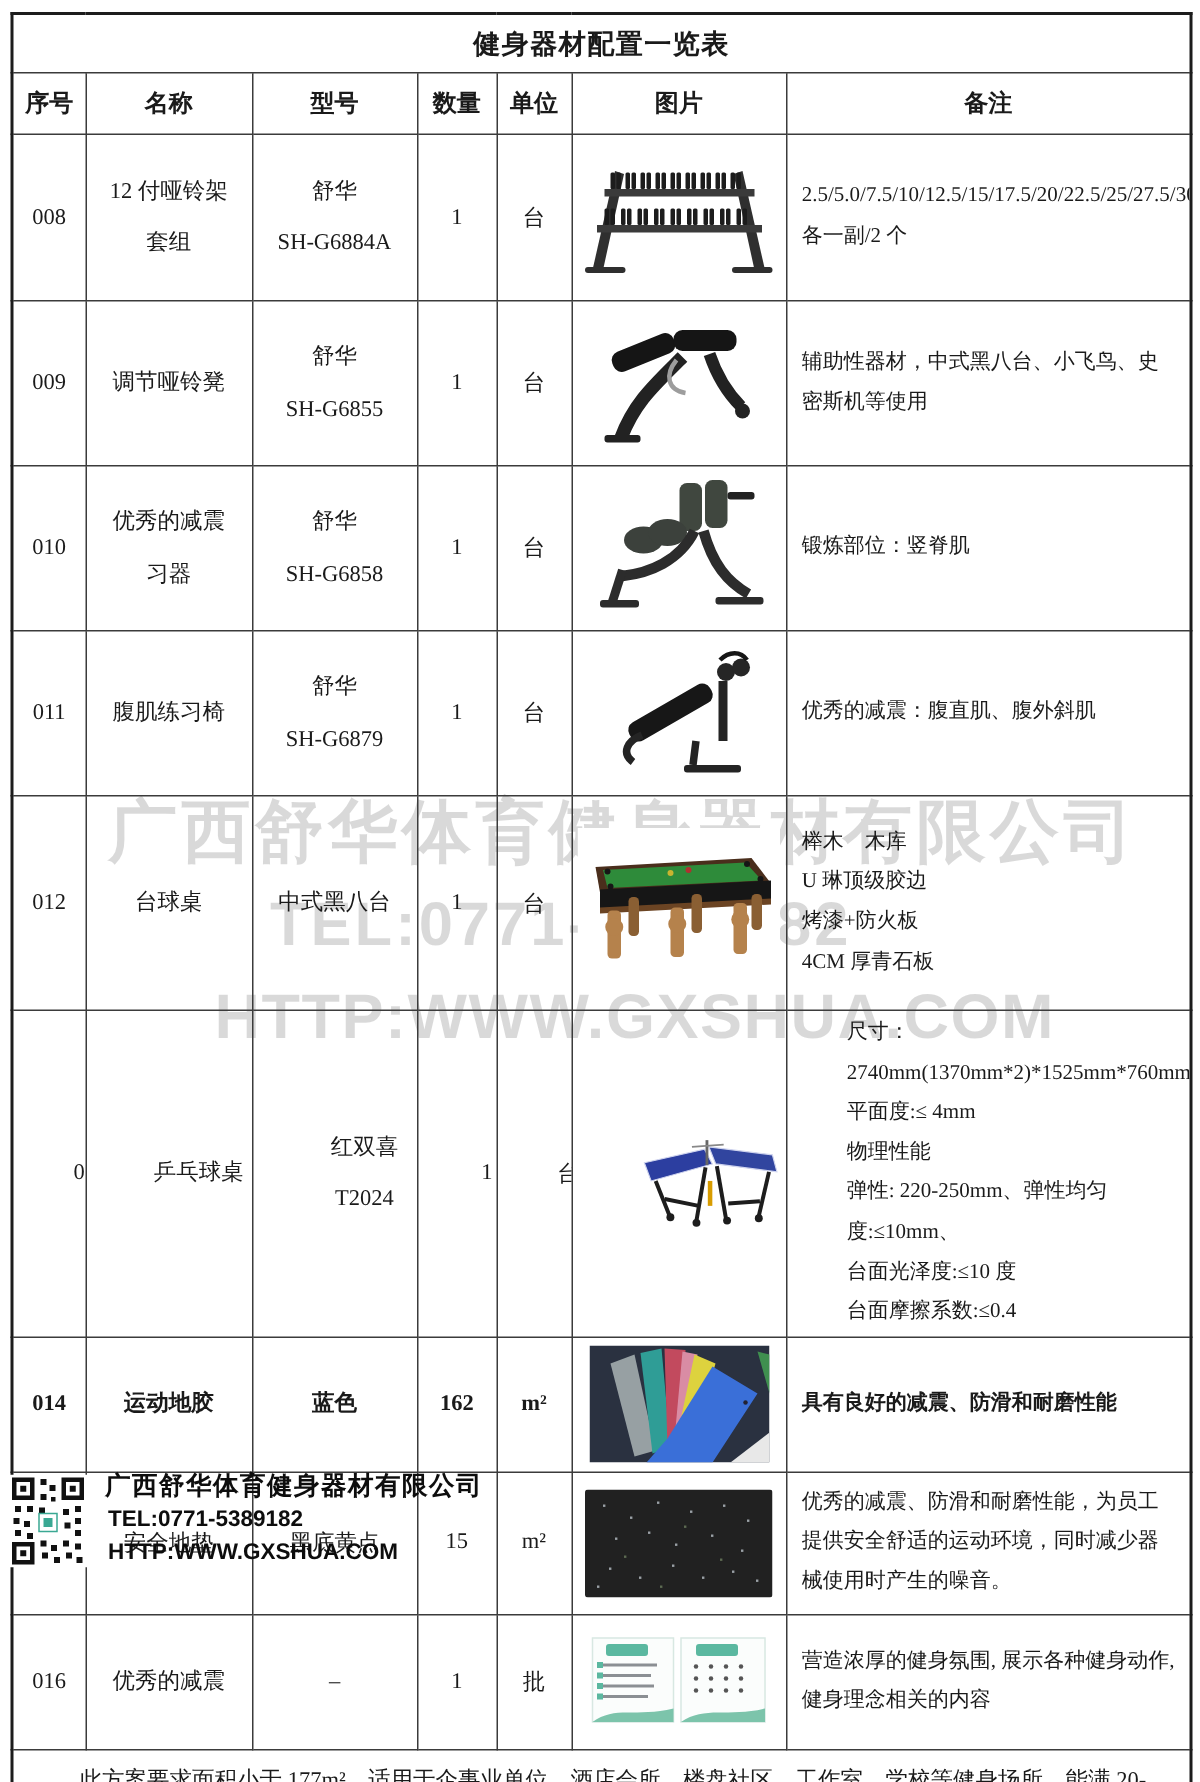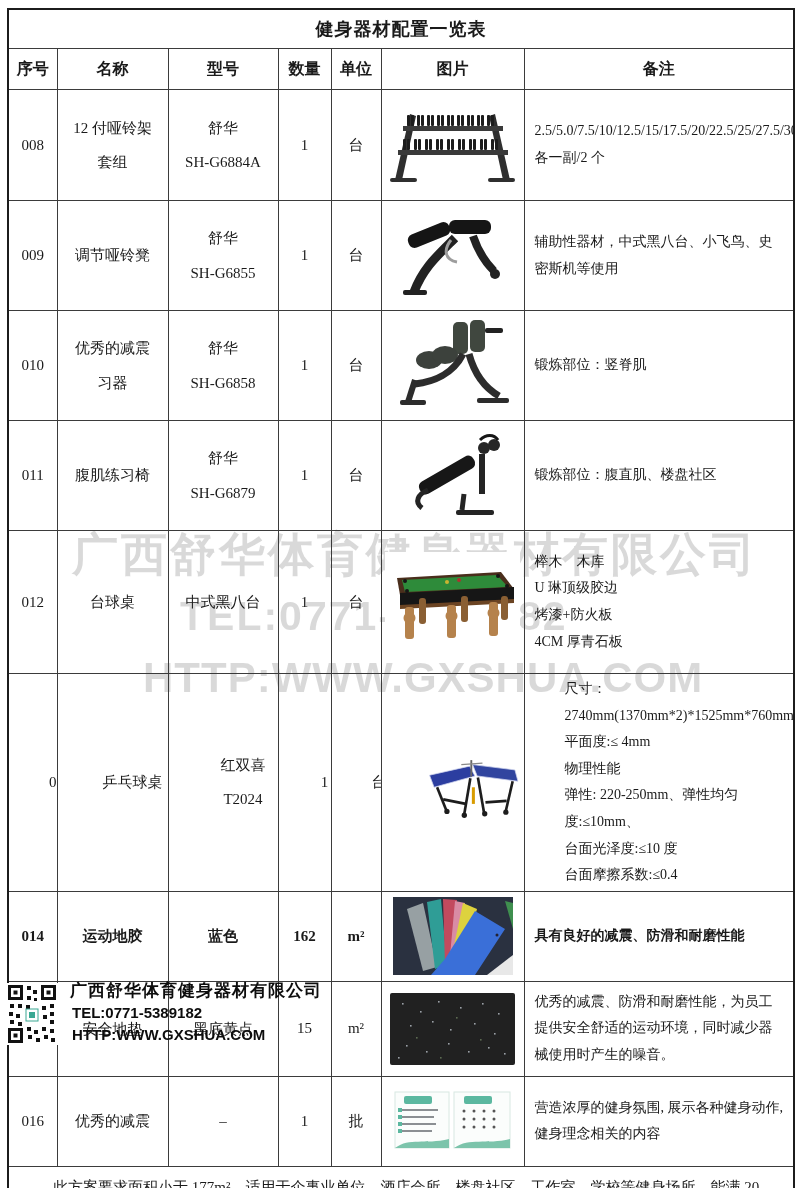--- a/index.html
+++ b/index.html
@@ -206,21 +206,21 @@
         <circle cx="86" cy="22" r="6" fill="#262626"></circle>
         <circle cx="96" cy="19" r="6" fill="#262626"></circle>
         <path d="M82 14 C 88 8, 96 8, 100 14" stroke="#161616" stroke-width="3" fill="none"></path>
         <path d="M84 28 L84 68" stroke="#242424" stroke-width="6"></path>
         <path d="M30 64 C 20 68, 16 76, 24 82" stroke="#242424" stroke-width="5" fill="none"></path>
         <rect x="58" y="84" width="38" height="5" rx="2" fill="#242424"></rect>
         <path d="M66 68 L64 84" stroke="#242424" stroke-width="5"></path>
       </svg>
     </div>
         </td>
-    <td class="c-remark pre">锻炼部位：腹直肌、楼盘社区</td>
+    <td class="c-remark pre">优秀的减震：腹直肌、腹外斜肌</td>
   </tr>
 
   <tr class="r4">
     <td>012</td>
     <td class="c-name pre">台球桌</td>
     <td class="c-model pre">中式黑八台</td>
     <td>1</td>
     <td>台</td>
     <td class="c-img">
           <div class="imgbox">

